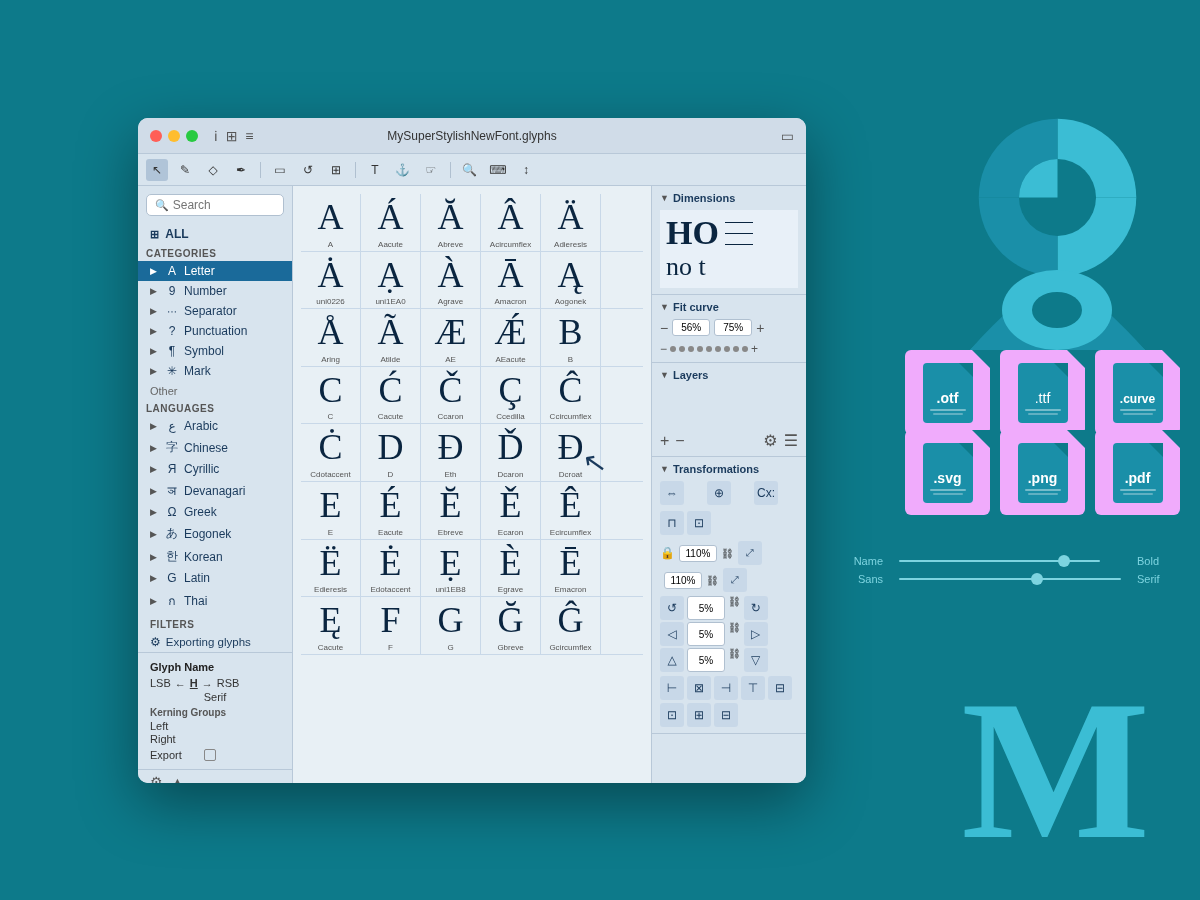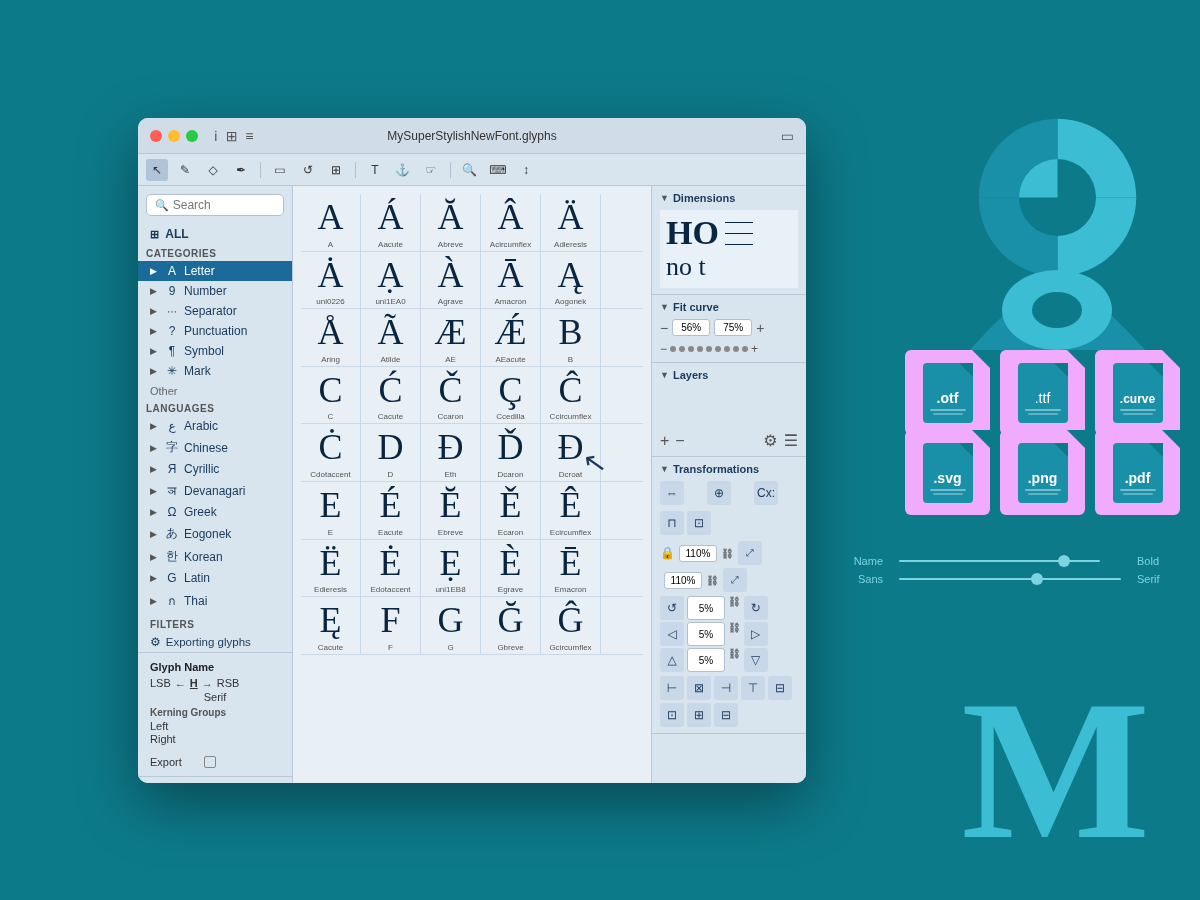--- a/index.html
+++ b/index.html
@@ -249,21 +249,21 @@
       font-size: 11px;
       color: #333;
       margin-bottom: 1px;
     }
     .export-row {
       display: flex;
       align-items: center;
       gap: 22px;
       font-size: 11px;
       color: #333;
-      margin-top: 11px;
+      margin-top: 4px;
     }
     .export-checkbox {
       width: 12px;
       height: 12px;
       border: 1px solid #888;
       border-radius: 2px;
     }
     .sidebar-footer {
       border-top: 1px solid #b8c8d8;
       padding: 4px 12px;

